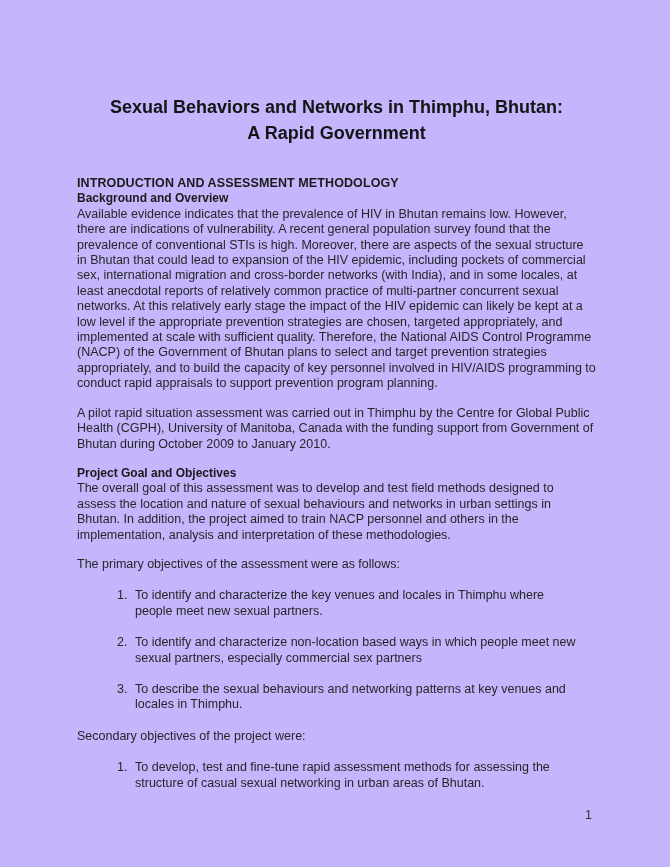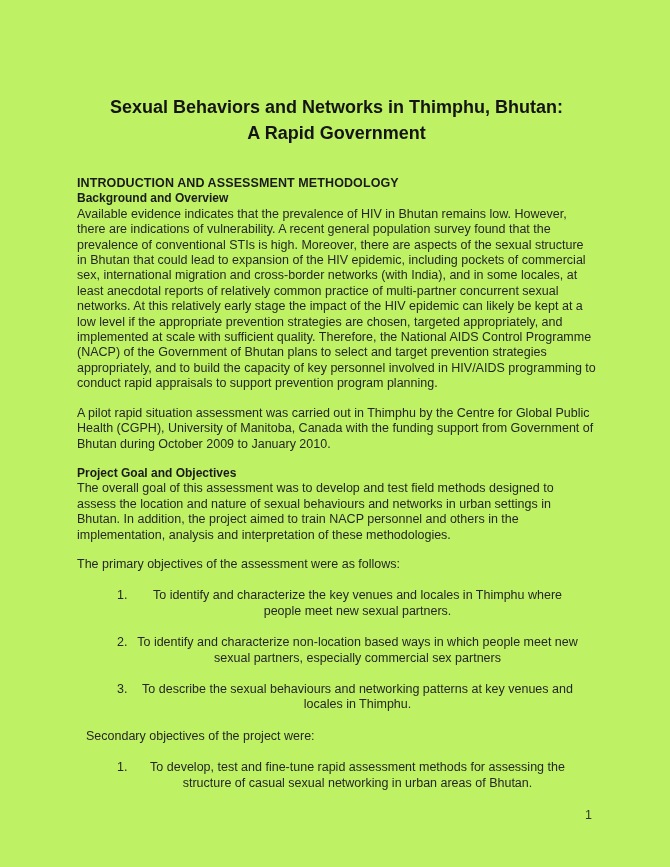--- a/index.html
+++ b/index.html
@@ -4,21 +4,21 @@
 <style>
   html, body {
     margin: 0;
     padding: 0;
     background: #ffffff;
   }
   .page {
     position: relative;
     width: 670px;
     height: 867px;
-    background: #bef264;
+    background: #c4b5fd;
     color: #212121;
     font-family: "Liberation Sans", sans-serif;
     overflow: hidden;
     box-sizing: border-box;
   }
   .content {
     padding: 94px 74px 0 77px;
   }
   .doc-title {
     font-size: 18px;
@@ -43,33 +43,32 @@
     color: #1a1a1a;
     margin: 0;
   }
   .body-text {
     font-size: 12.5px;
     line-height: 15.4px;
     margin: 0 0 14px 0;
     color: #262626;
   }
   .body-text.tight {
-    margin: 9px;
+    margin: 0;
   }
   ol.objectives {
     font-size: 12.5px;
     line-height: 15.4px;
     color: #262626;
     margin: 0 0 14px 0;
     padding-left: 38px;
   }
   ol.objectives li {
     padding-left: 4px;
     margin: 16px;
-    text-align: center;
   }
   .page-number {
     position: absolute;
     top: 808px;
     right: 78px;
     font-size: 12.5px;
     line-height: 15.4px;
     color: #333333;
   }
 </style>

